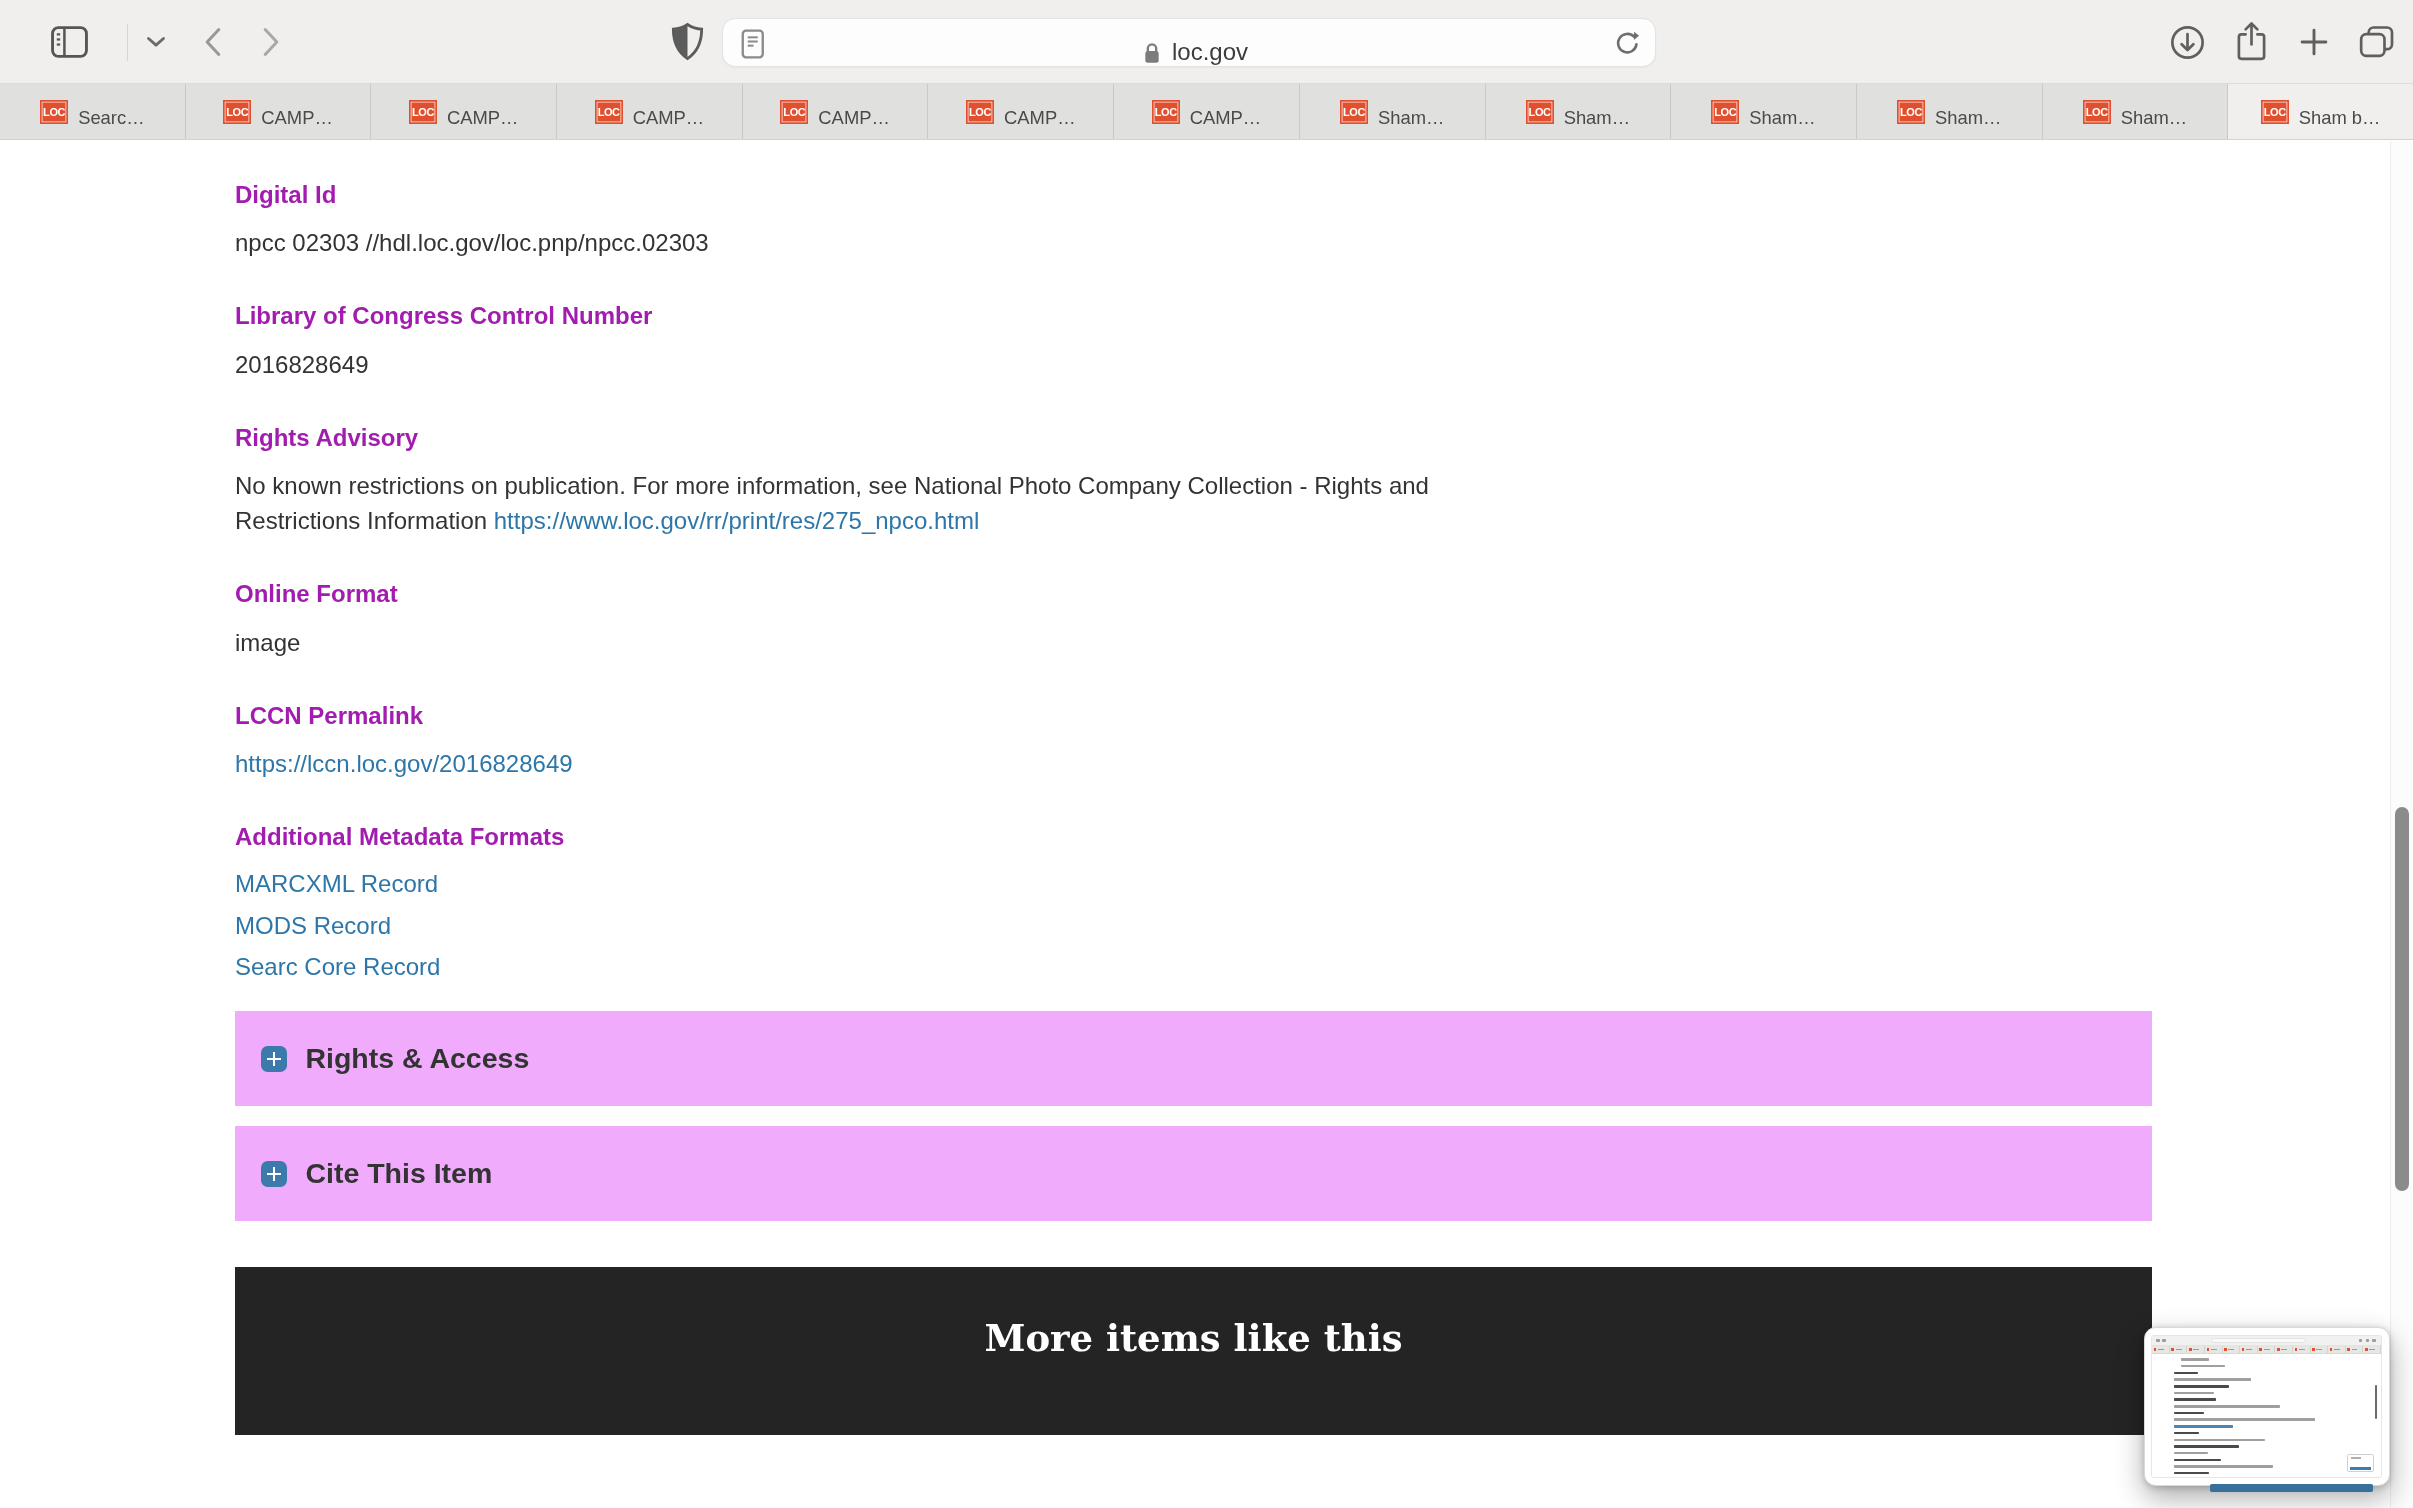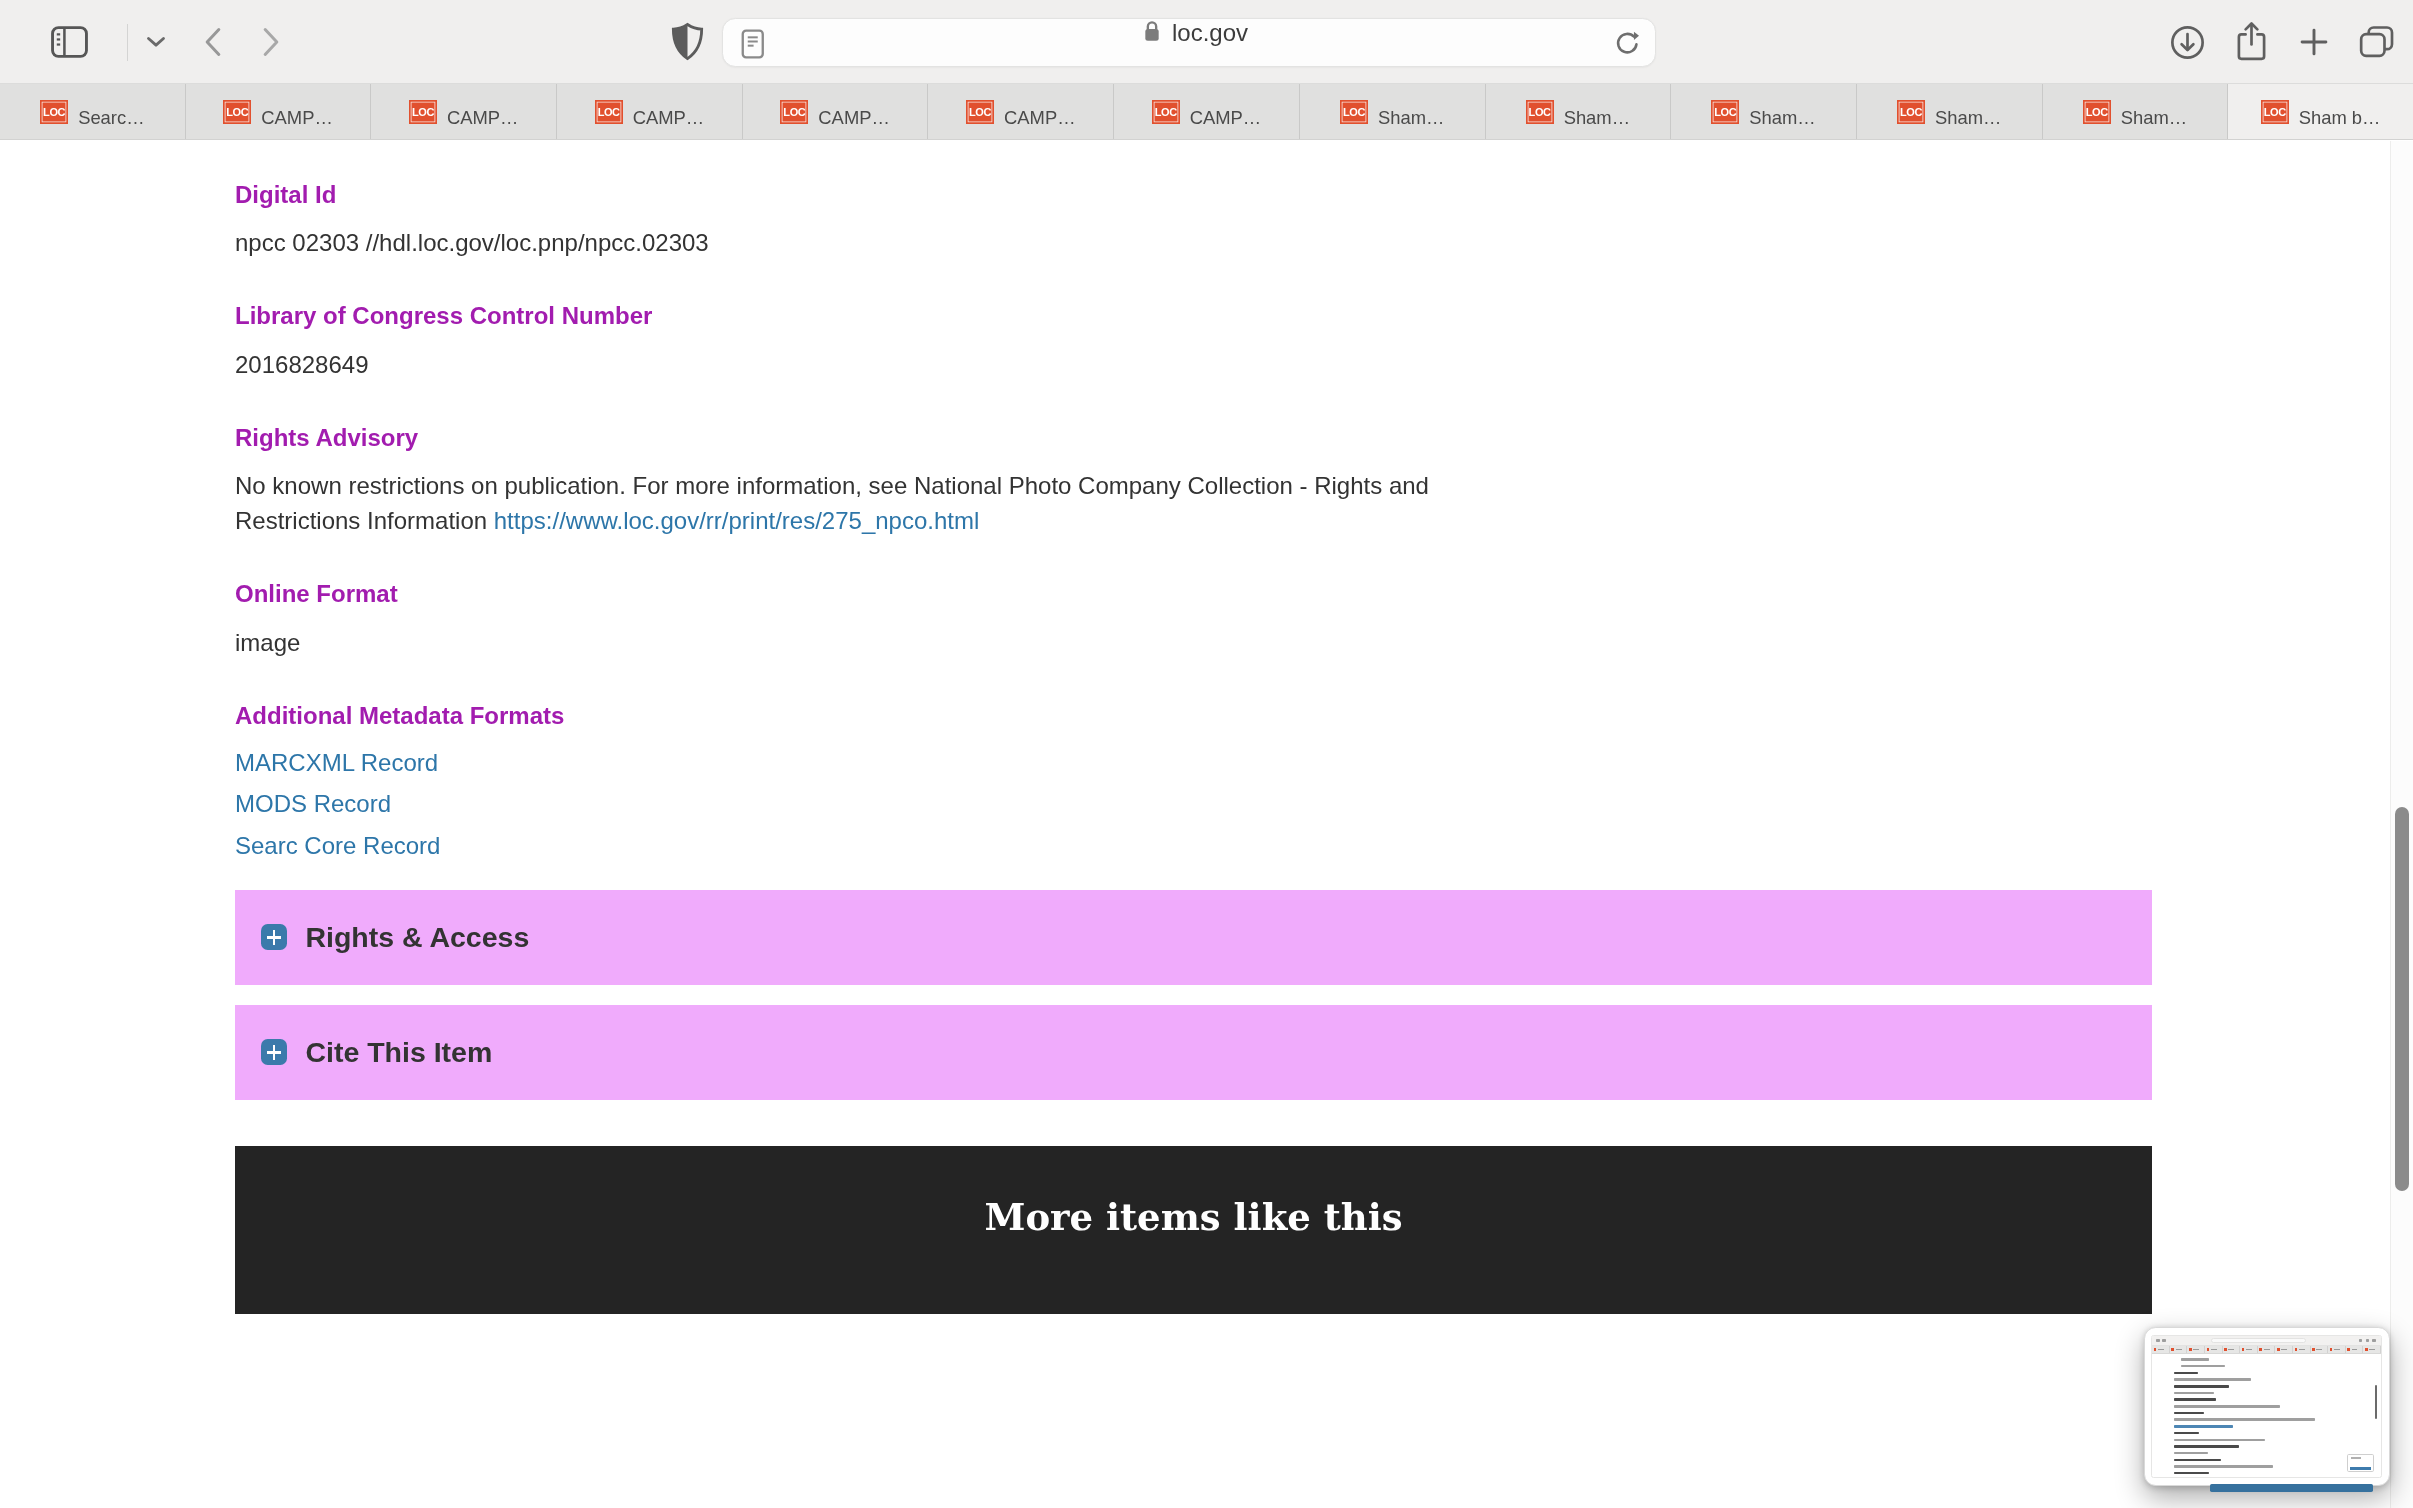--- a/index.html
+++ b/index.html
@@ -8,21 +8,21 @@
   .screen { position:relative; width:2413px; height:1508px; overflow:hidden; background:#fff; }
 
   
   .toolbar { position:relative; height:84px; background:#f0efee; border-bottom:0.8px solid #dcdcdb; }
   .tbtn { position:absolute; top:0; height:84px; display:flex; align-items:center; justify-content:center; cursor:default; }
   .tdivider { position:absolute; top:23.5px; height:37px; width:0.8px; background:#d4d4d3; }
 
   .addressbar { position:absolute; left:722px; top:17.6px; width:934px; height:49px;
                 background:#fdfdfd; border:0.8px solid #e3e3e2; border-radius:13.4px;
                 box-shadow:0 0.8px 1.7px rgba(0,0,0,0.04); display:flex; align-items:center; }
-  .ab-center { position:absolute; left:0; right:0; top:0; bottom:0; display:flex; align-items:flex-start; justify-content:center; gap:10px;padding-left:12px; }
+  .ab-center { position:absolute; left:0; right:0; top:0; bottom:0; display:flex; align-items:flex-end; justify-content:center; gap:10px;padding-left:12px; }
   .ab-url { font-size:24px; color:#3c3c3c; }
   .reader-ic { position:absolute; left:18.4px; top:10px; }
   .refresh-ic { position:absolute; right:13.4px; top:11px; }
 
   .tabstrip { display:flex; height:56px; background:#e0e0df; border-bottom:0.8px solid #d2d2d1; }
   .tab { flex:1 1 0; display:flex; align-items:center; justify-content:center; gap:10px;
          border-right:0.8px solid #c9c9c8; background:#e0e0df; overflow:hidden; cursor:default; }
   .tab:last-child { border-right:none; }
   .tab.active { background:#f0efee; }
   .tab-label { font-size:18.4px; color:#4a4a4a; white-space:nowrap;margin-top:12px; }
@@ -251,20 +251,24 @@
       <div class="field-label">Rights Advisory</div>
       <div class="field-value"><span>No known restrictions on publication. For more information, see National Photo Company Collection - Rights and Restrictions Information </span><a class="link">https://www.loc.gov/rr/print/res/275_npco.html</a>
       </div>
     </div>
 
     <div>
       <div class="field-label">Online Format</div>
       <div class="field-value">image</div>
     </div>
 
+    <div>
+      <div class="field-label">LCCN Permalink</div>
+      <div class="field-value"><a class="link">https://lccn.loc.gov/2016828649</a></div>
+    </div>
 
     <div class="links-block">
       <div class="field-label">Additional Metadata Formats</div>
       <div class="link-row"><a class="link">MARCXML Record</a></div>
       <div class="link-row"><a class="link">MODS Record</a></div>
       <div class="link-row"><a class="link">Searc Core Record</a></div>
     </div>
 
     <div class="panels">
       <div class="panel">

